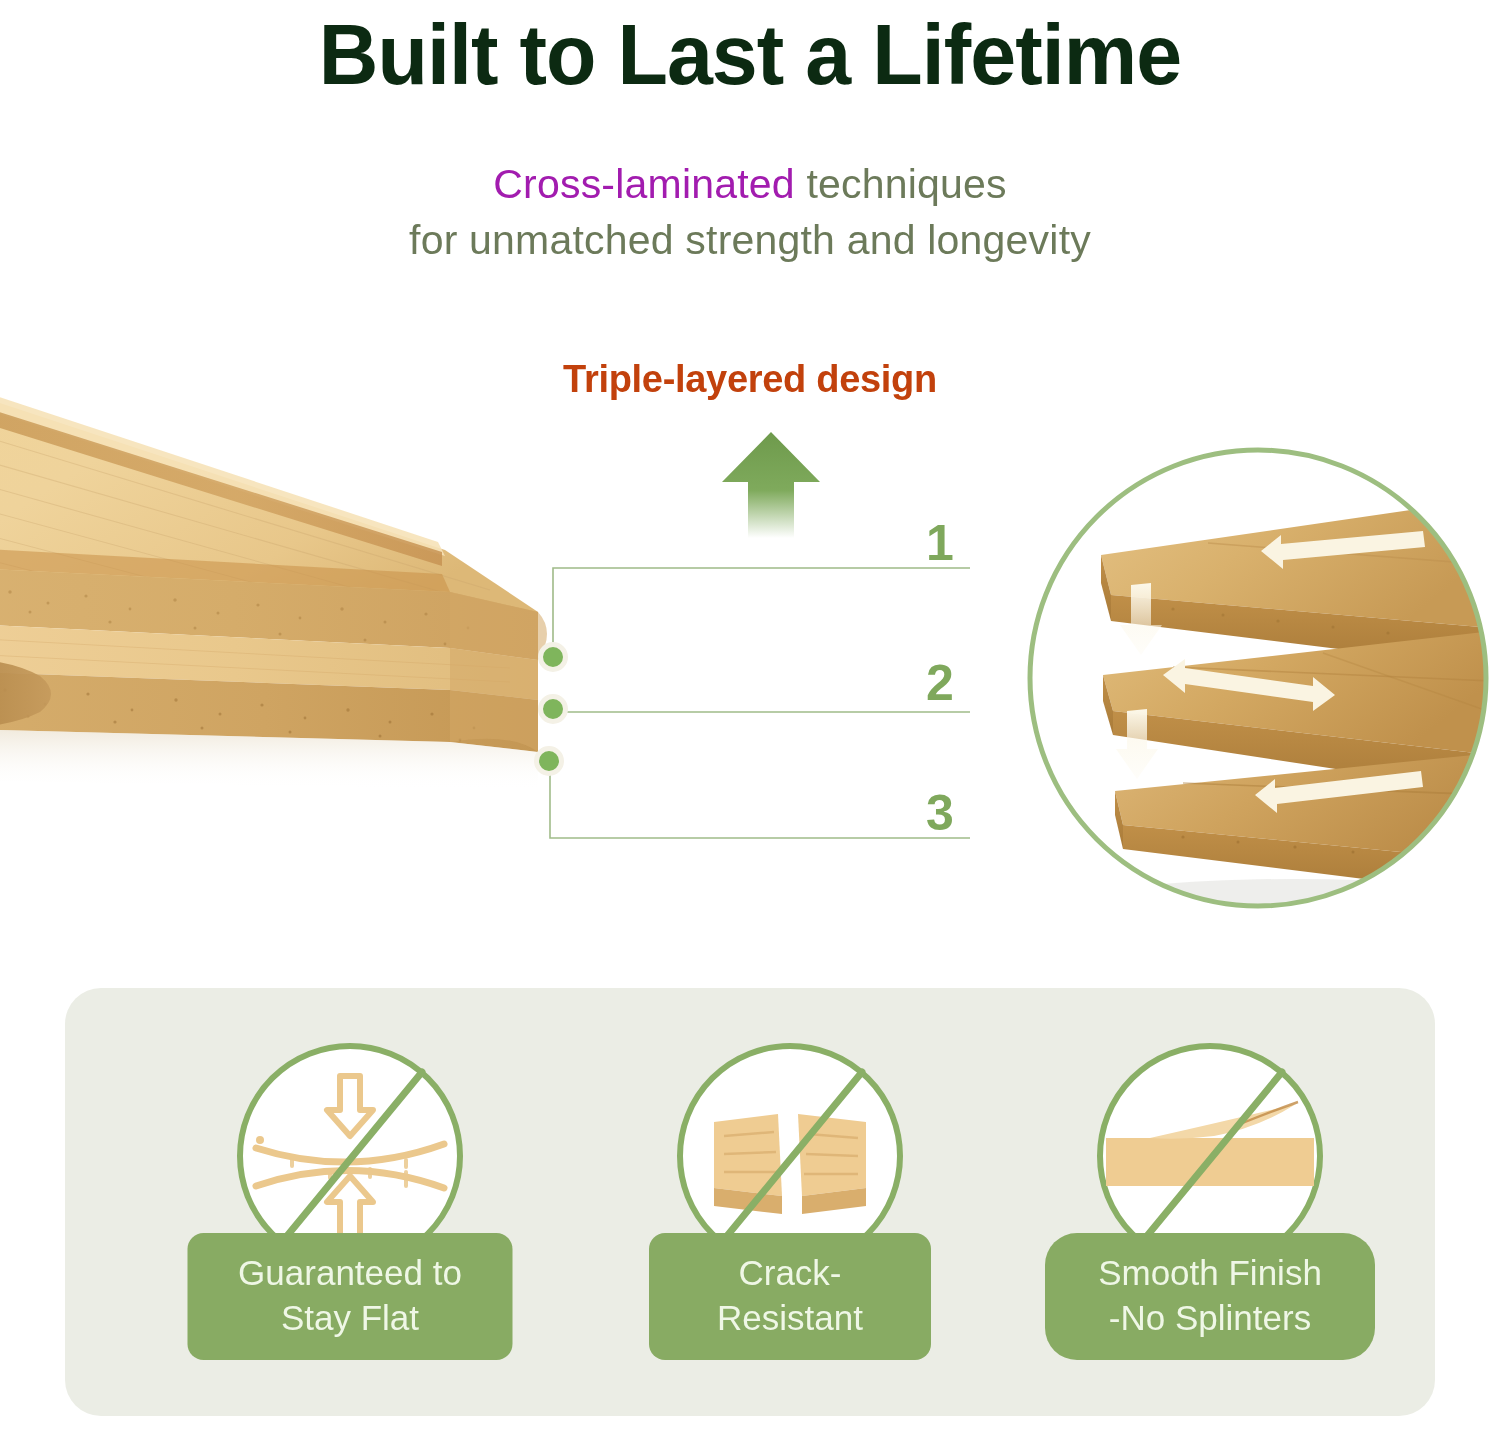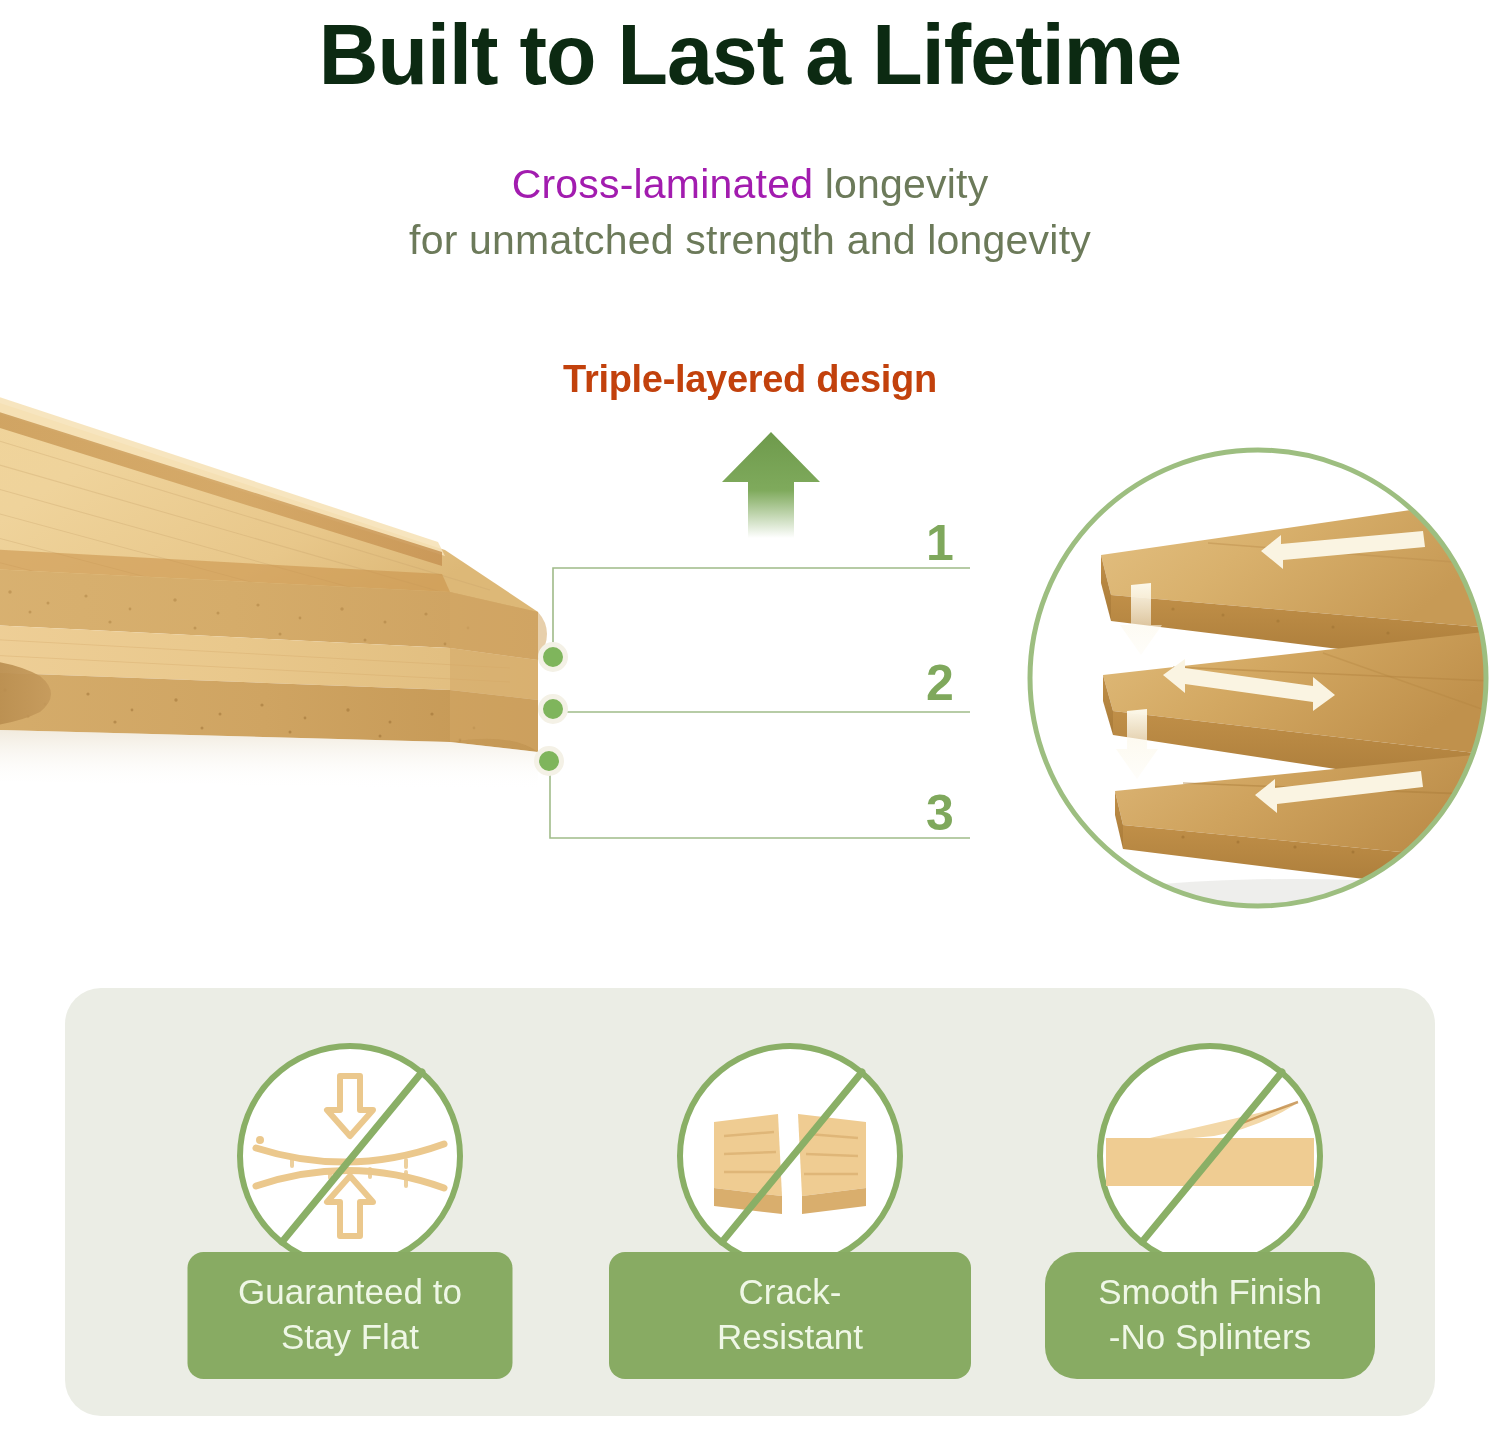--- a/index.html
+++ b/index.html
@@ -71,42 +71,42 @@
     position:absolute;top:1036px;width:330px;height:330px;
   }
   .f1{left:185px;}
   .f2{left:625px;}
   .f3{left:1045px;}
 
   .feat-icon{position:absolute;left:50%;top:0;transform:translateX(-50%);
              width:240px;height:240px;}
   .feat-label{
     position:absolute;left:50%;transform:translateX(-50%);
-    top:216px;
+    top:197px;
     background:#88AB63;border-radius:16px;
     color:#EFF7E6;
     font-size:35px;line-height:45px;
     text-align:center;
     padding:17px 20px 20px;
     white-space:pre-line;
     box-sizing:border-box;
   }
   .f1 .feat-label{width:325px;}
-  .f2 .feat-label{width:362px;}
+  .f2 .feat-label{width:282px;}
   .f3 .feat-label{width:330px;border-radius:32px;}
 </style>
 </head>
 <body>
 
 <div class="stage">
 
   <div class="headline">Built to Last a Lifetime</div>
 
   <div class="subline l1">
-    <span class="sub-accent">Cross-laminated</span><span> longevity</span>
+    <span class="sub-accent">Cross-laminated</span><span> techniques</span>
   </div>
   <div class="subline l2">for unmatched strength and longevity</div>
 
   <div class="triple-title">Triple-layered design</div>
 
   <svg class="up-arrow" viewBox="0 0 110 110">
     <defs>
       <linearGradient id="upg" x1="0" y1="0" x2="0" y2="1">
         <stop offset="0%" stop-color="#6E9A4C"></stop>
         <stop offset="55%" stop-color="#7FAA5C"></stop>

